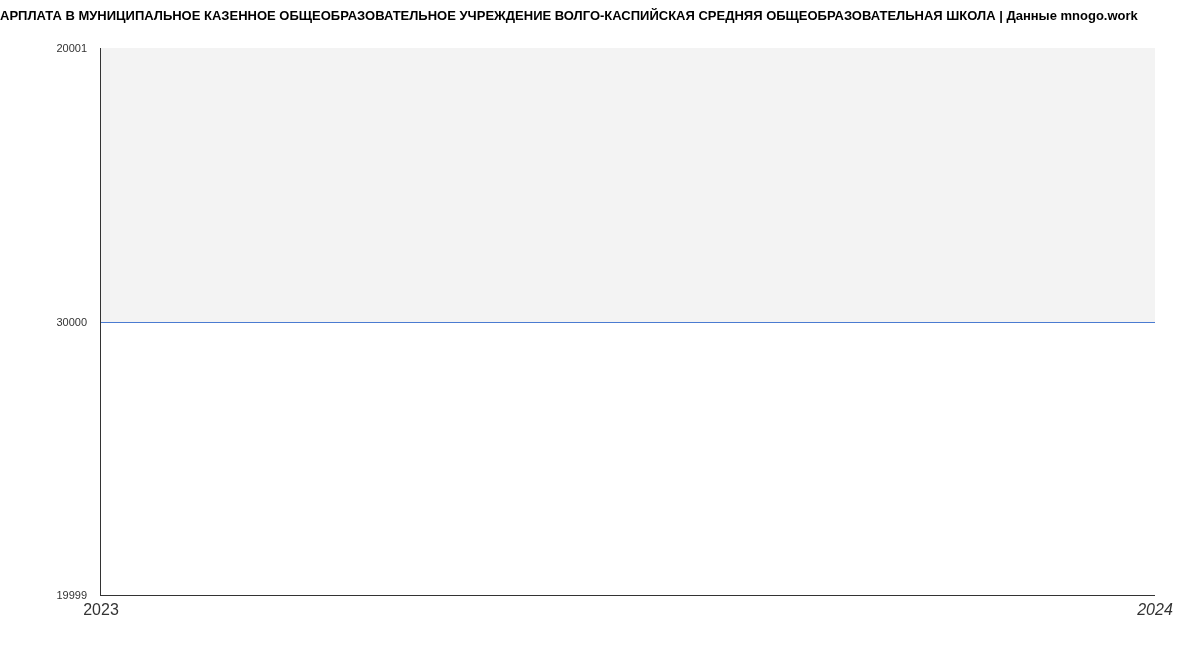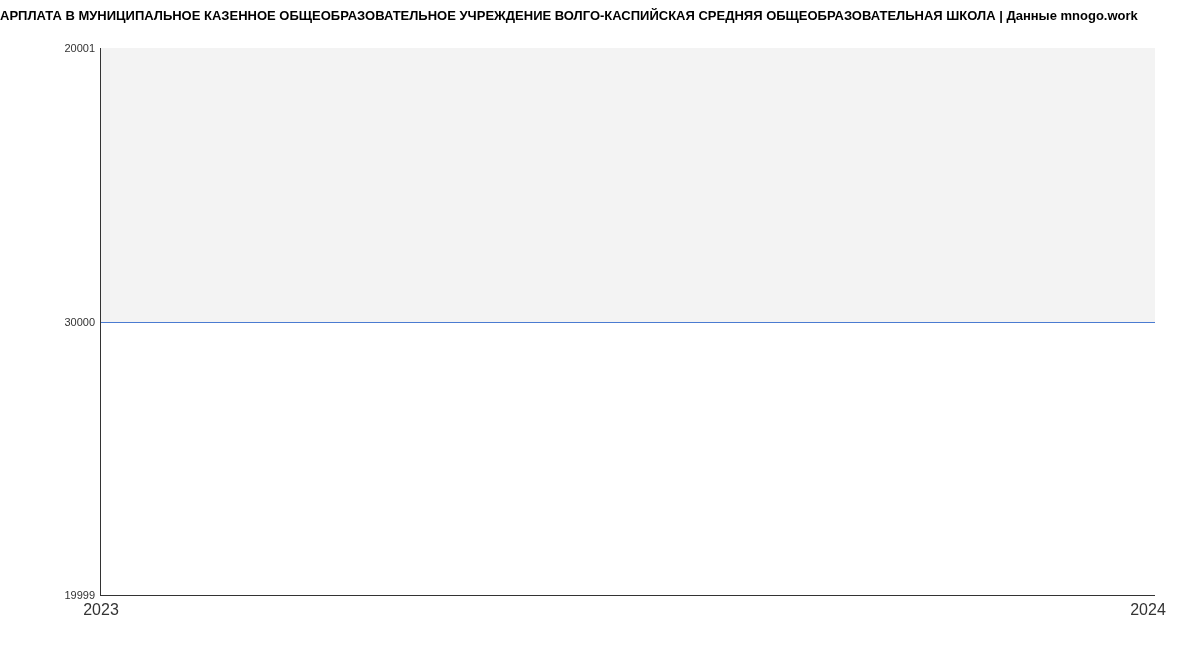--- a/index.html
+++ b/index.html
@@ -3,27 +3,27 @@
   <meta charset="utf-8">
   <style>
     * { margin: 0; padding: 0; box-sizing: border-box; }
     body { font-family: Arial, sans-serif; background: #fff; width: 1200px; height: 650px; overflow: hidden; }
     .chart-container { width: 1200px; height: 492px; position: relative; }
     .chart-title { font-size: 13px; font-weight: bold; color: #000; padding: 8px 0 0 0; white-space: nowrap; text-align: left; }
     .plot-area { position: absolute; left: 100px; top: 48px; width: 1055px; height: 548px; border-left: 1px solid #333; border-bottom: 1px solid #333; }
     .upper-half { position: absolute; left: 0; top: 0; width: 100%; height: 50%; background: #f3f3f3; }
     .lower-half { position: absolute; left: 0; top: 50%; width: 100%; height: 50%; background: #fff; }
     .data-line { position: absolute; left: 0; top: 50%; width: 100%; height: 0; border-top: 1.5px solid #4a7bd1; }
-    .y-tick { position: absolute; right: 100%; margin-right: 6px; font-size: 11px; color: #333; transform: translateY(-50%); }
+    .y-tick { position: absolute; right: 100%; margin-right: 14px; font-size: 11px; color: #333; transform: translateY(-50%); }
     .y-tick-top { top: 0; }
     .y-tick-mid { top: 50%; }
     .y-tick-bot { top: 100%; }
     .x-tick { position: absolute; top: 100%; margin-top: 6px; font-size: 16px; color: #333; }
     .x-tick-left { left: 0; transform: translateX(-50%); }
-    .x-tick-right { right: 7px; transform: translateX(50%); }
+    .x-tick-right { right: 0; transform: translateX(50%); font-style: italic; }
   </style>
 </head>
 <body>
 
 <div class="chart-container">
   <div class="chart-title">АРПЛАТА В МУНИЦИПАЛЬНОЕ КАЗЕННОЕ ОБЩЕОБРАЗОВАТЕЛЬНОЕ УЧРЕЖДЕНИЕ ВОЛГО-КАСПИЙСКАЯ СРЕДНЯЯ ОБЩЕОБРАЗОВАТЕЛЬНАЯ ШКОЛА | Данные mnogo.work</div>
   <div class="plot-area">
     <div class="upper-half"></div>
     <div class="lower-half"></div>
     <div class="data-line"></div>

